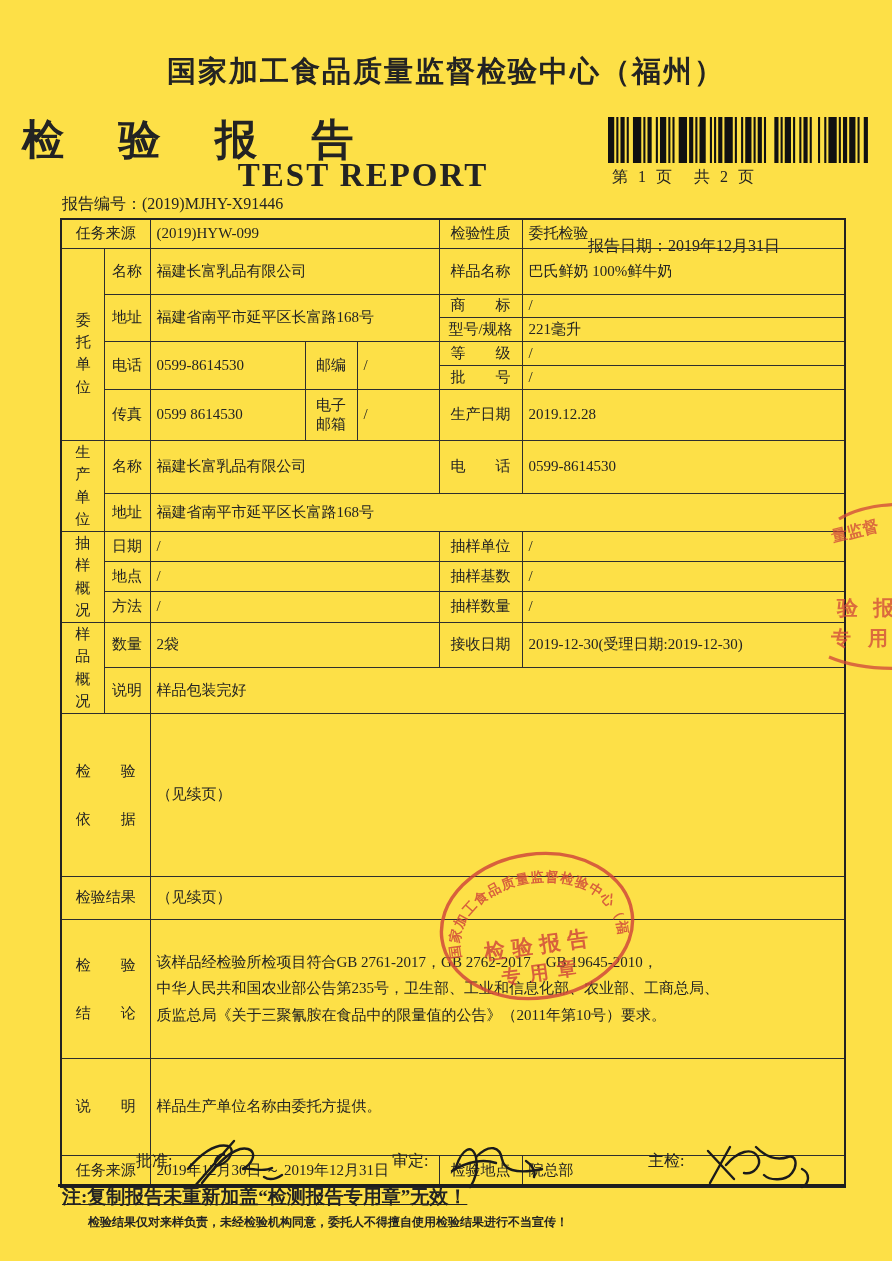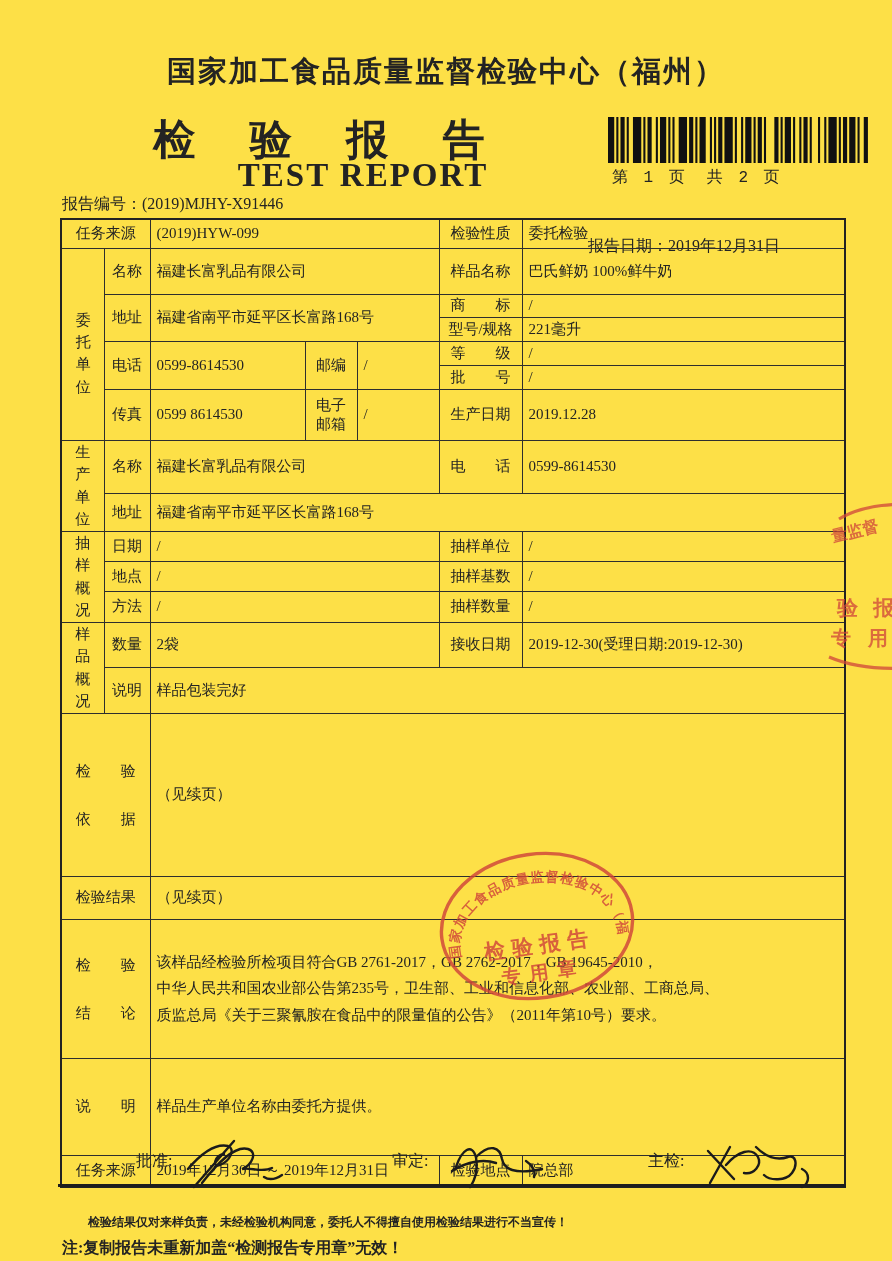--- a/index.html
+++ b/index.html
@@ -4,23 +4,23 @@
 <style>
   html,body{margin:0;padding:0;}
   body{width:892px;height:1261px;background:#ffffff;font-family:"Liberation Serif",serif;color:#232323;}
   #page{position:relative;width:892px;height:1261px;overflow:hidden;background:#fde047;}
 
   .abs{position:absolute;}
 
   
   .title-cn{top:52px;left:0;width:892px;text-align:center;font-size:29px;font-weight:bold;letter-spacing:2px;}
   .title-en{top:93px;left:0;width:892px;text-align:center;font-size:17px;font-weight:bold;font-family:"Liberation Serif",serif;}
-  .report-title-cn{top:112px;left:0;width:660px;text-align:center;font-size:42px;font-weight:bold;letter-spacing:22px;box-sizing:border-box;}
+  .report-title-cn{top:112px;left:0;width:660px;font-size:42px;font-weight:bold;letter-spacing:22px;padding-left:22px;box-sizing:border-box;}
   .report-title-en{top:157px;left:0;width:660px;text-align:center;font-size:33px;font-weight:bold;letter-spacing:2px;font-family:"Liberation Serif",serif;padding-left:33px;}
-  .page-info{top:167px;left:612px;font-size:16px;letter-spacing:3px;font-family:Liberation Mono, monospace;}
+  .page-info{top:167px;left:612px;font-size:16px;letter-spacing:3px;}
   .report-no{top:194px;left:62px;font-size:16px;}
   .report-date{top:194px;left:588px;font-size:16px;margin-top:42px;}
 
   
   table.main{position:absolute;top:218px;left:60px;width:784px;border-collapse:collapse;table-layout:fixed;font-size:15px;}
   table.main td{border:1.6px solid #2e2e2e;padding:0 6px;overflow:hidden;}
   table.main{border:2.5px solid #222;}
   td.lab{text-align:center;padding:0 2px;}
   td.val{text-align:left;padding-left:9px;}
   td.pre{white-space:pre-line;}
@@ -28,21 +28,21 @@
   .wrap2{line-height:1.5;}
   .tall-lab{white-space:pre-line;line-height:3.2;}
   .concl{line-height:1.75;white-space:pre-line;padding:4px 10px;}
 
   
   .sig-row{top:1133px;left:0;width:892px;height:56px;font-size:16px;padding-left:24px;}
   .sig-label{position:absolute;top:18px;}
   .sig-svg{position:absolute;top:0;}
 
   .thick-line{top:1184px;left:58px;width:788px;height:3px;background:#1d1d1d;}
-  .note1{top:1238px;left:62px;font-size:16px;font-weight:bold;}
+  .note1{top:1184px;left:62px;font-size:19px;font-weight:bold;text-decoration:underline;}
   .note2{top:1214px;left:88px;font-size:12px;font-weight:bold;}
 
   
   .stamp{pointer-events:none;}
   .stamp-center{top:849px;left:436px;width:202px;height:154px;transform:rotate(-8deg);opacity:0.82;}
   .stamp-right{top:497px;left:827px;width:70px;height:178px;opacity:0.75;}
 
   .barcode{top:117px;left:608px;}
 </style>
 </head>

